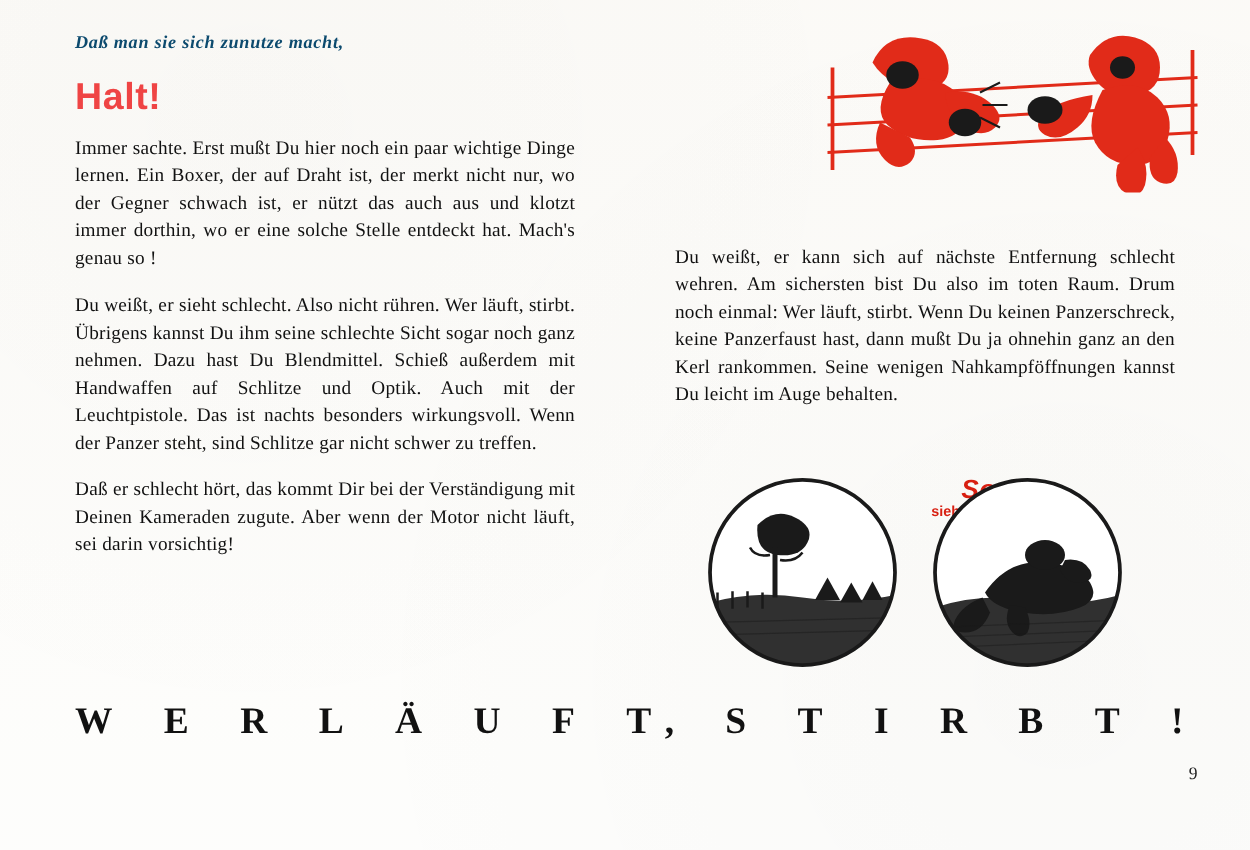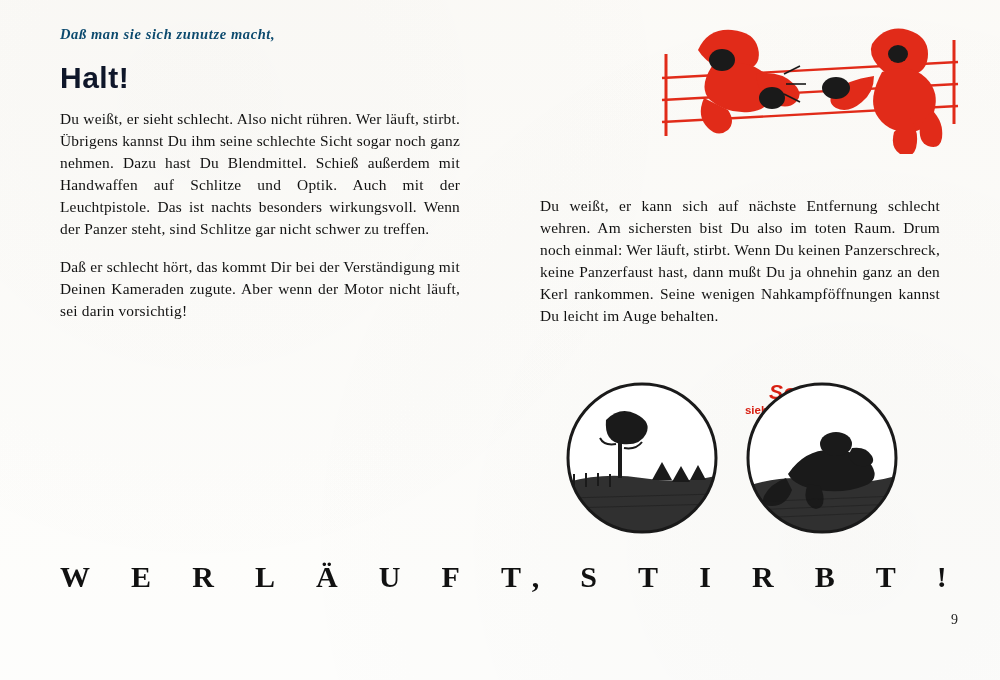--- a/index.html
+++ b/index.html
@@ -47,21 +47,21 @@
     letter-spacing: 0.6px;
     color: #0c4a6e;
     margin-bottom: 18px;
   }
   .epigraph div { white-space: nowrap; }
 
   .halt {
     font-family: "Liberation Sans", sans-serif;
     font-weight: bold;
     font-size: 30px;
-    color: #0f172a;
+    color: #ef4444;
     letter-spacing: 0.5px;
     margin: 4px 0 14px 0;
     line-height: 1;
   }
 
   .para {
     font-family: "Liberation Serif", serif;
     font-size: 15.4px;
     line-height: 1.43;
     text-align: justify;
@@ -194,20 +194,21 @@
     </svg>
   </div>
 
   <div class="col-left">
     <div class="epigraph">
       <div>Daß man sie sich zunutze macht,</div>
     </div>
 
     <div class="halt">Halt!</div>
 
+    <p class="para">Immer sachte. Erst mußt Du hier noch ein paar wichtige Dinge lernen. Ein Boxer, der auf Draht ist, der merkt nicht nur, wo der Gegner schwach ist, er nützt das auch aus und klotzt immer dorthin, wo er eine solche Stelle entdeckt hat. Mach's genau so !</p>
     <p class="para">Du weißt, er sieht schlecht. Also nicht rühren. Wer läuft, stirbt. Übrigens kannst Du ihm seine schlechte Sicht sogar noch ganz nehmen. Dazu hast Du Blendmittel. Schieß außerdem mit Handwaffen auf Schlitze und Optik. Auch mit der Leuchtpistole. Das ist nachts besonders wirkungsvoll. Wenn der Panzer steht, sind Schlitze gar nicht schwer zu treffen.</p>
     <p class="para">Daß er schlecht hört, das kommt Dir bei der Verständigung mit Deinen Kameraden zugute. Aber wenn der Motor nicht läuft, sei darin vorsichtig!</p>
   </div>
 
   <div class="col-right">
     <p class="para">Du weißt, er kann sich auf nächste Entfernung schlecht wehren. Am sichersten bist Du also im toten Raum. Drum noch einmal: Wer läuft, stirbt. Wenn Du keinen Panzerschreck, keine Panzerfaust hast, dann mußt Du ja ohnehin ganz an den Kerl rankommen. Seine wenigen Nahkampföffnungen kannst Du leicht im Auge behalten.</p>
   </div>
 
   <div class="so-label">
     <div class="so-big">So</div>

